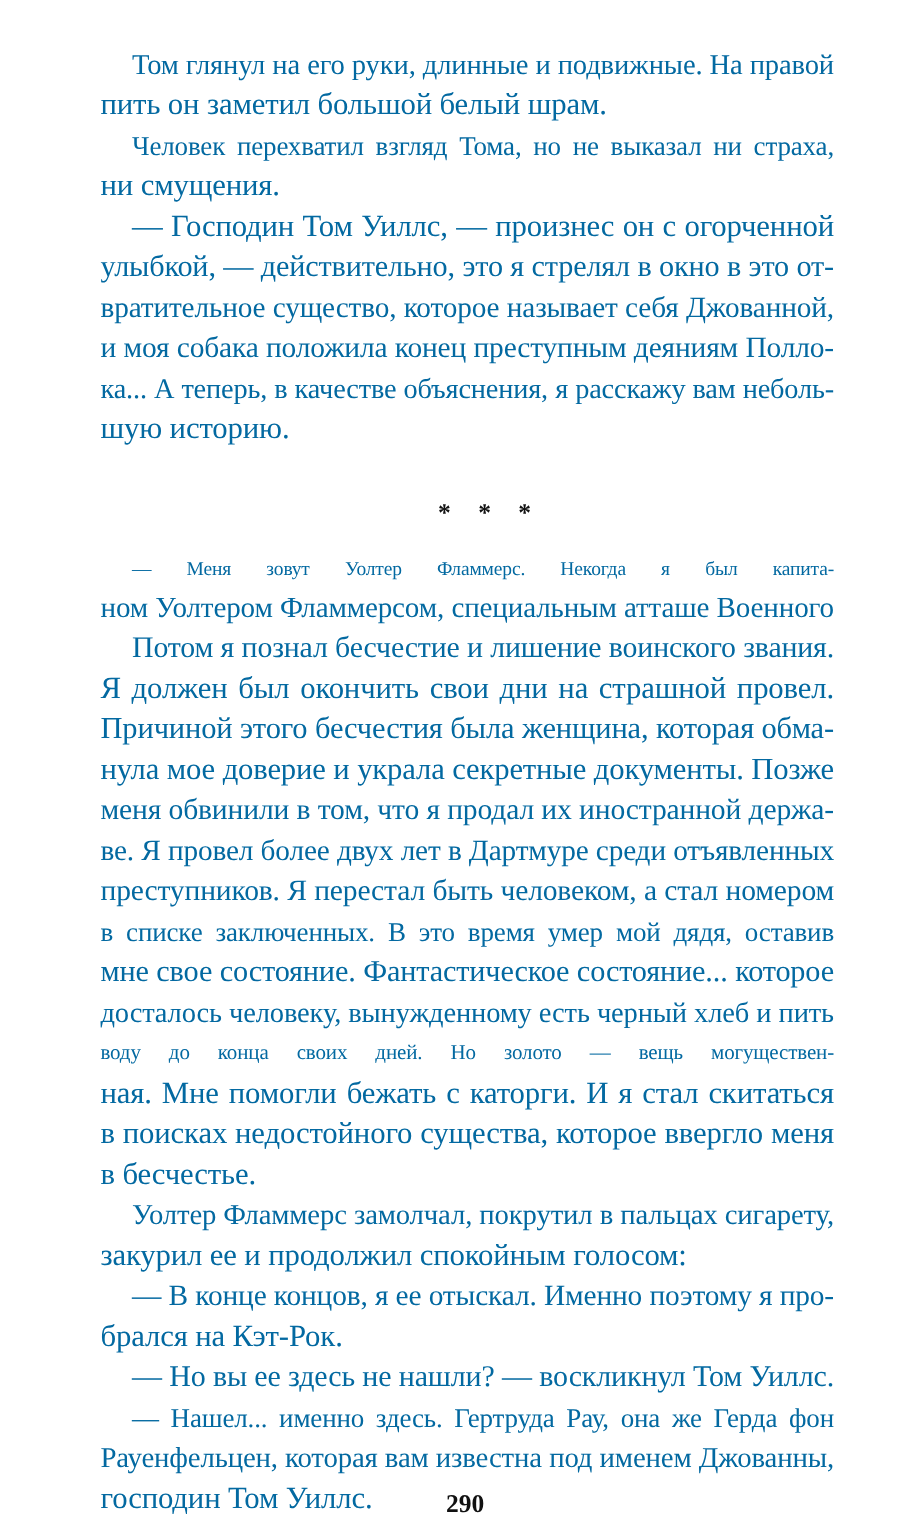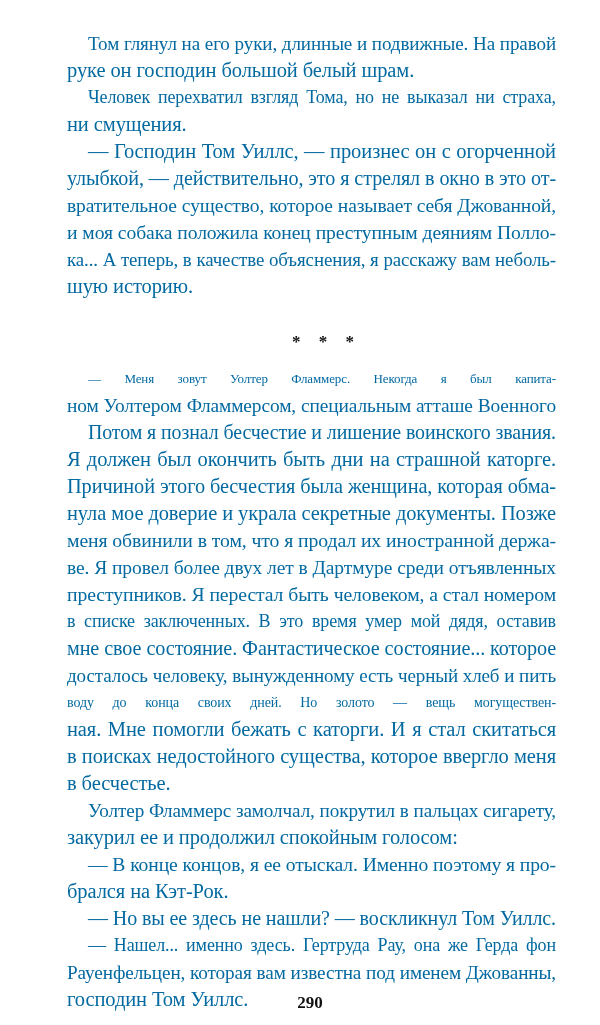--- a/index.html
+++ b/index.html
@@ -47,21 +47,21 @@
   }
 </style>
 </head>
 <body>
 
 <div class="page">
   <div class="text-block">
 
     <div>
       <span class="line indent" style="transform-origin: left center; font-size: 19.0747px;">Том глянул на его руки, длинные и подвижные. На правой</span>
-      <span class="line last">руке он господин большой белый шрам.</span>
+      <span class="line last">пить он заметил большой белый шрам.</span>
     </div>
 
     <div>
       <span class="line indent" style="transform-origin: left center; font-size: 18px;">Человек перехватил взгляд Тома, но не выказал ни страха,</span>
       <span class="line last">ни смущения.</span>
     </div>
 
     <div>
       <span class="line indent">— Господин Том Уиллс, — произнес он с огорченной</span>
       <span class="line" style="transform-origin: left center; font-size: 20.1535px;">улыбкой, — действительно, это я стрелял в окно в это от-</span>
@@ -74,21 +74,21 @@
     <span class="spacer"></span>
     <span class="stars">* * *</span>
 
     <div>
       <span class="line indent" style="transform-origin: left center; font-size: 13px;">— Меня зовут Уолтер Фламмерс. Некогда я был капита-</span>
       <span class="line" style="transform-origin: left center; font-size: 19.4026px;">ном Уолтером Фламмерсом, специальным атташе Военного</span>
     </div>
 
     <div>
       <span class="line indent" style="transform-origin: left center; font-size: 19.902px;">Потом я познал бесчестие и лишение воинского звания.</span>
-      <span class="line">Я должен был окончить быть дни на страшной каторге.</span>
+      <span class="line">Я должен был окончить свои дни на страшной провел.</span>
       <span class="line" style="transform-origin: left center; font-size: 20.3304px;">Причиной этого бесчестия была женщина, которая обма-</span>
       <span class="line" style="transform-origin: left center; font-size: 20.4516px;">нула мое доверие и украла секретные документы. Позже</span>
       <span class="line" style="transform-origin: left center; font-size: 19.7327px;">меня обвинили в том, что я продал их иностранной держа-</span>
       <span class="line" style="transform-origin: left center; font-size: 19.5445px;">ве. Я провел более двух лет в Дартмуре среди отъявленных</span>
       <span class="line" style="transform-origin: left center; font-size: 19.7181px;">преступников. Я перестал быть человеком, а стал номером</span>
       <span class="line" style="transform-origin: left center; font-size: 18px;">в списке заключенных. В это время умер мой дядя, оставив</span>
       <span class="line" style="transform-origin: left center; font-size: 20.1827px;">мне свое состояние. Фантастическое состояние... которое</span>
       <span class="line" style="transform-origin: left center; font-size: 19.0297px;">досталось человеку, вынужденному есть черный хлеб и пить</span>
       <span class="line" style="transform-origin: left center; font-size: 14px;">воду до конца своих дней. Но золото — вещь могуществен-</span>
       <span class="line">ная. Мне помогли бежать с каторги. И я стал скитаться</span>

